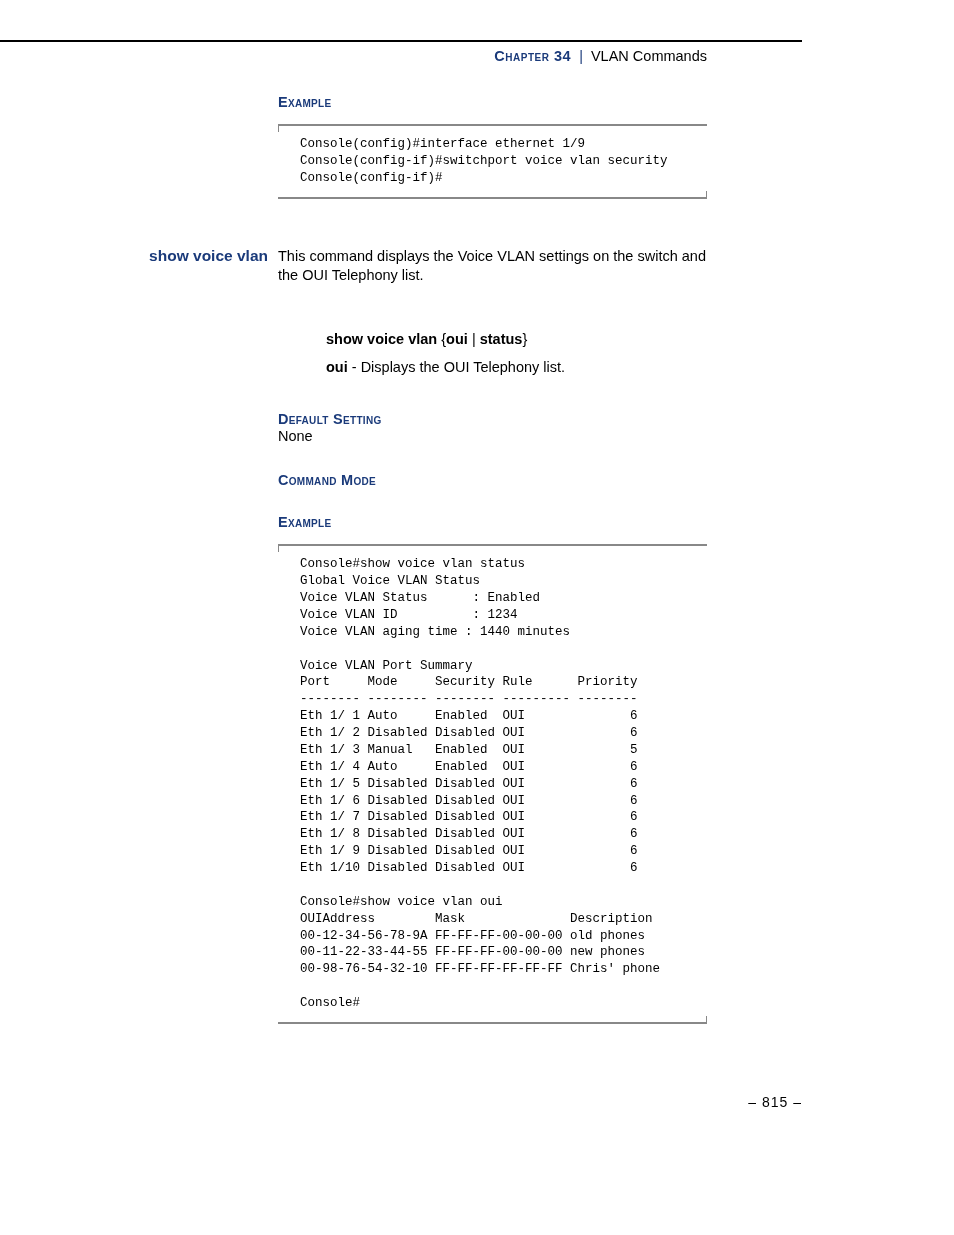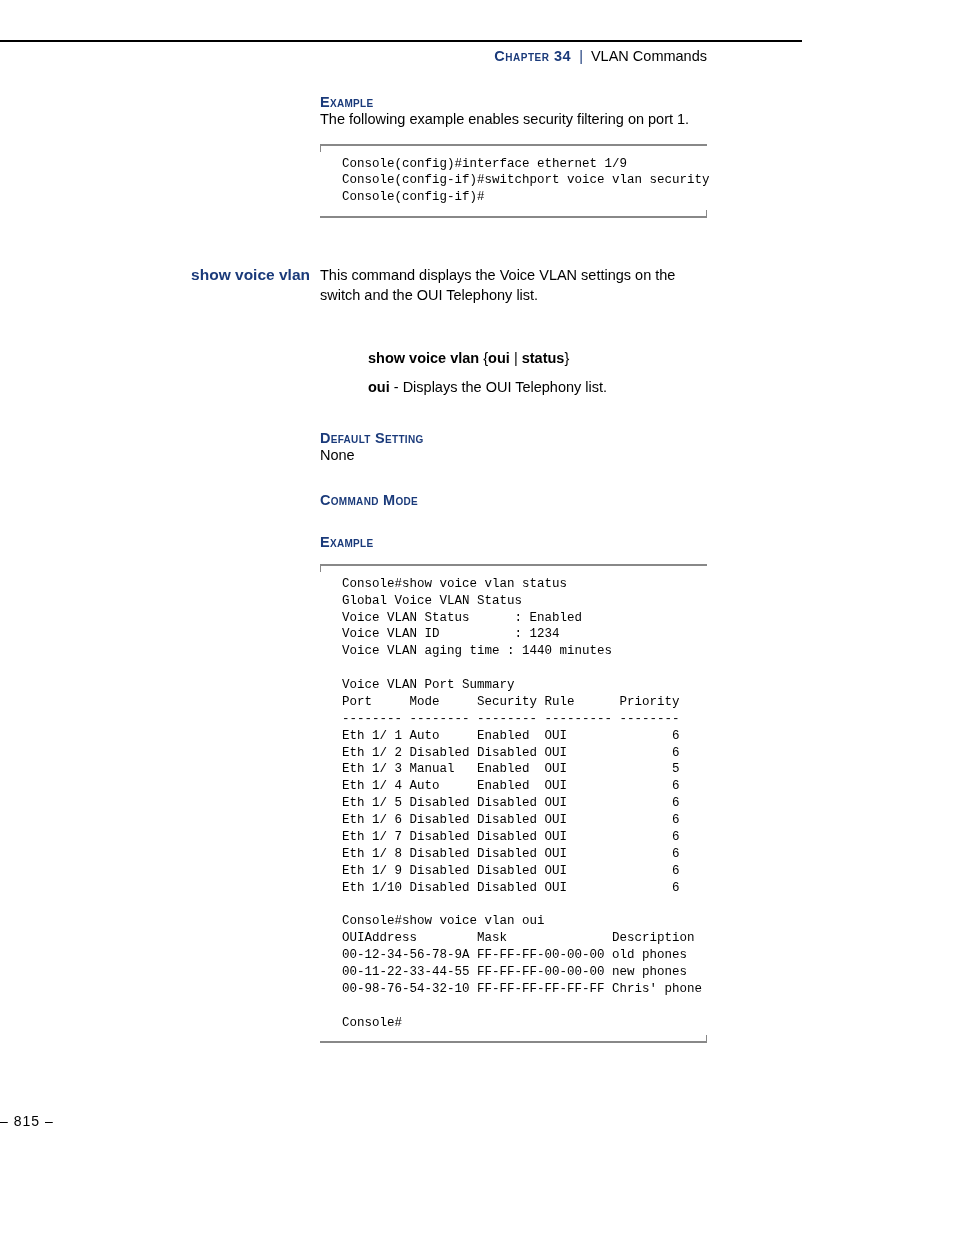--- a/index.html
+++ b/index.html
@@ -28,21 +28,20 @@
   .header .line1 { }
   .header .chapnum {
     font-variant: small-caps;
     font-weight: bold;
     color: #1a3a7a;
     letter-spacing: 0.5px;
   }
   .header .sep { color: #1a3a7a; padding: 0 4px; }
   .content {
     padding: 30px 95px 0 110px;
-    margin-left: 42px;
   }
   .body-col {
     margin-left: 168px;
   }
   .sec-head {
     font-variant: small-caps;
     color: #1a3a7a;
     font-weight: bold;
     font-size: 14.5px;
     letter-spacing: 0.3px;
@@ -79,21 +78,21 @@
     white-space: pre;
   }
   .spacer-lg { height: 48px; }
   .spacer-md { height: 26px; }
   .spacer-sm { height: 16px; }
   .indent1 { margin-left: 48px; }
   .indent2 { margin-left: 48px; }
   .syn-line { line-height: 1.55; margin-bottom: 6px; }
   .b { font-weight: bold; }
   .footer {
-    text-align: left;
+    text-align: right;
     font-size: 14px;
     padding: 70px 0 20px 0;
     letter-spacing: 1px;
   }
   .row { position: relative; }
   .row .side {
     position: absolute;
     left: -168px;
     top: 0;
     width: 158px;
@@ -114,21 +113,20 @@
       <span class="chapnum">Chapter 34</span>
       <span class="sep">|</span>
       <span>VLAN Commands</span>
     </div>
   </div>
 
   <div class="content">
     <div class="body-col">
 
       <div class="sec-head">Example</div>
-      <div class="para">The following example enables security filtering on port 1.</div>
 
       <div class="code-block-wrap">
         <pre>Console(config)#interface ethernet 1/9
 Console(config-if)#switchport voice vlan security
 Console(config-if)#</pre>
       </div>
 
       <div class="spacer-lg"></div>
 
       <div class="row">

